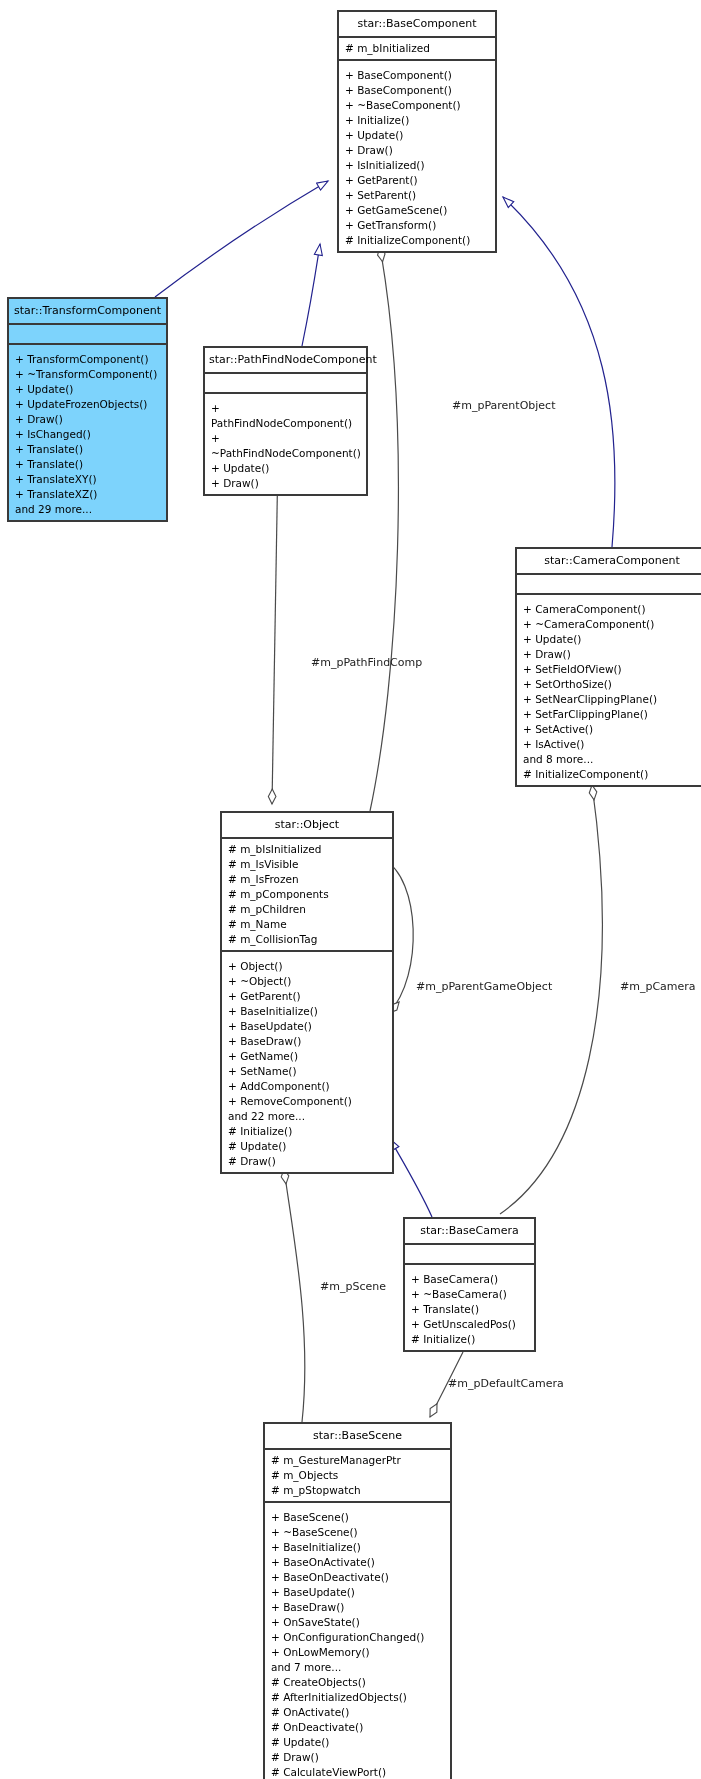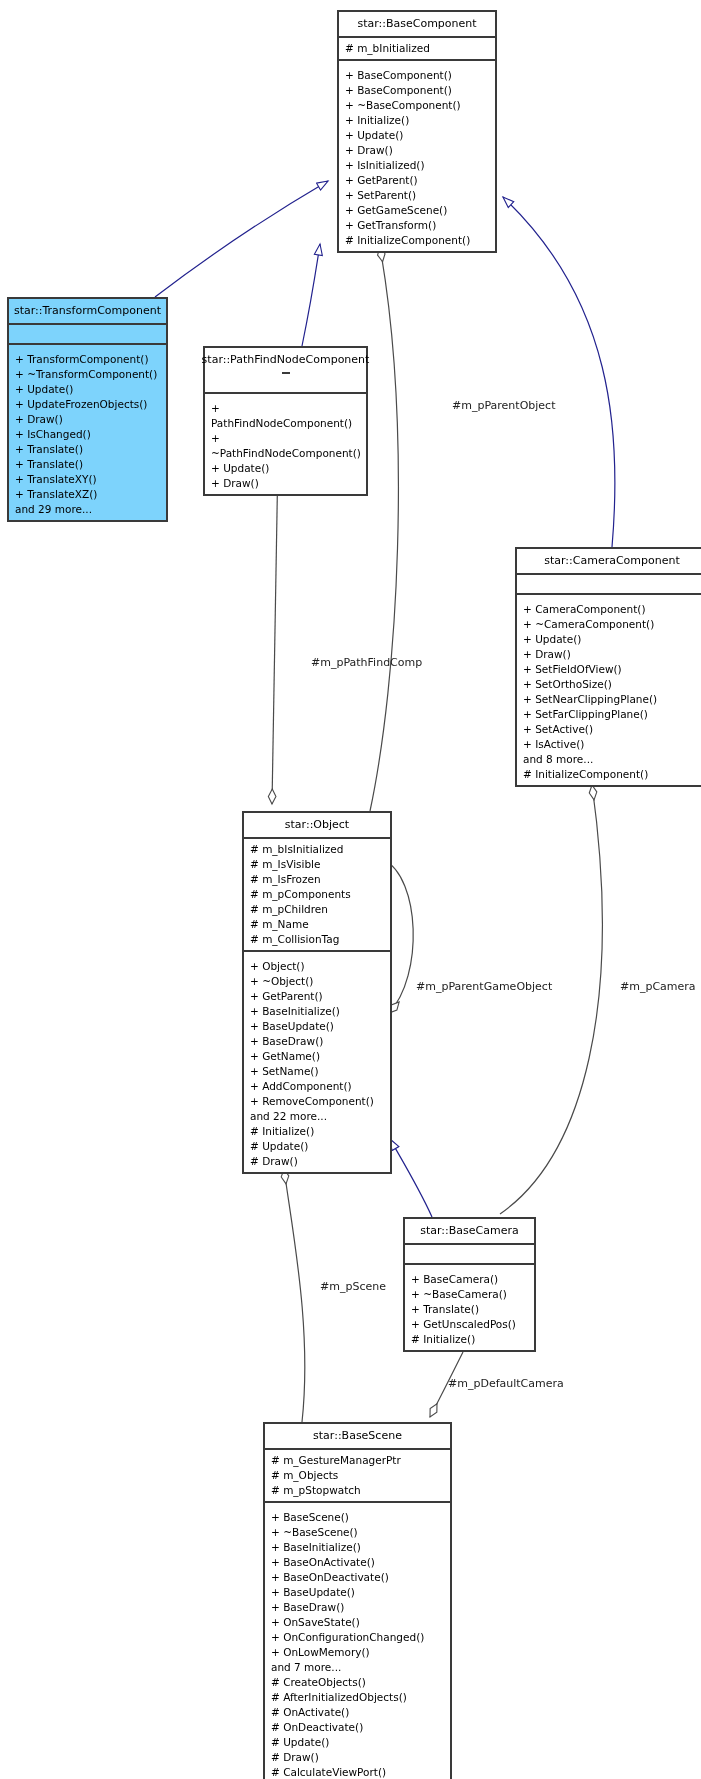--- a/index.html
+++ b/index.html
@@ -111,21 +111,21 @@
 + UpdateFrozenObjects()
 + Draw()
 + IsChanged()
 + Translate()
 + Translate()
 + TranslateXY()
 + TranslateXZ()
 and 29 more...</div>
   </div>
 
-  <div class="uml-box" style="left:203px; top:346px; width:165px; min-height:109px;align-items:center;">
+  <div class="uml-box" style="left:203px; top:346px; width:165px; min-height:109px;">
     <div class="uml-title">star::PathFindNodeComponent</div>
     <div class="uml-attrs"></div>
     <div class="uml-methods">+ PathFindNodeComponent()
 + ~PathFindNodeComponent()
 + Update()
 + Draw()</div>
   </div>
 
   <div class="uml-box" style="left:515px; top:547px; width:194px; min-height:231px;">
     <div class="uml-title">star::CameraComponent</div>
@@ -137,21 +137,21 @@
 + SetFieldOfView()
 + SetOrthoSize()
 + SetNearClippingPlane()
 + SetFarClippingPlane()
 + SetActive()
 + IsActive()
 and 8 more...
 # InitializeComponent()</div>
   </div>
 
-  <div class="uml-box" style="left:242px; top:811px; width:150px; min-height:352px;">
+  <div class="uml-box" style="left:220px; top:811px; width:174px; min-height:352px;">
     <div class="uml-title">star::Object</div>
     <div class="uml-attrs"># m_bIsInitialized
 # m_IsVisible
 # m_IsFrozen
 # m_pComponents
 # m_pChildren
 # m_Name
 # m_CollisionTag</div>
     <div class="uml-methods">+ Object()
 + ~Object()

